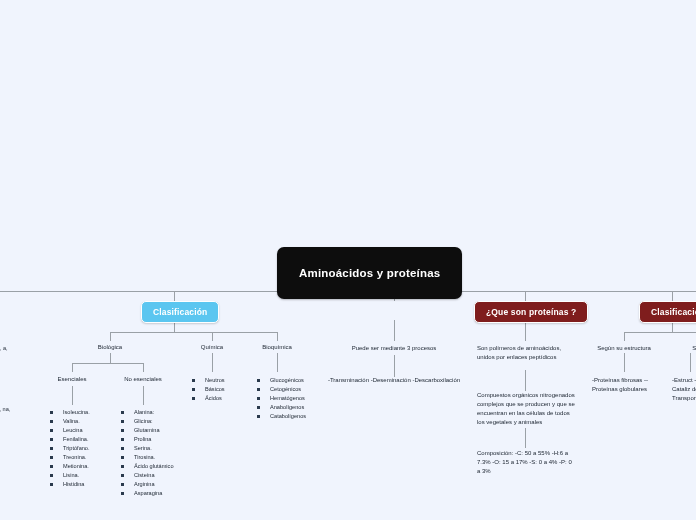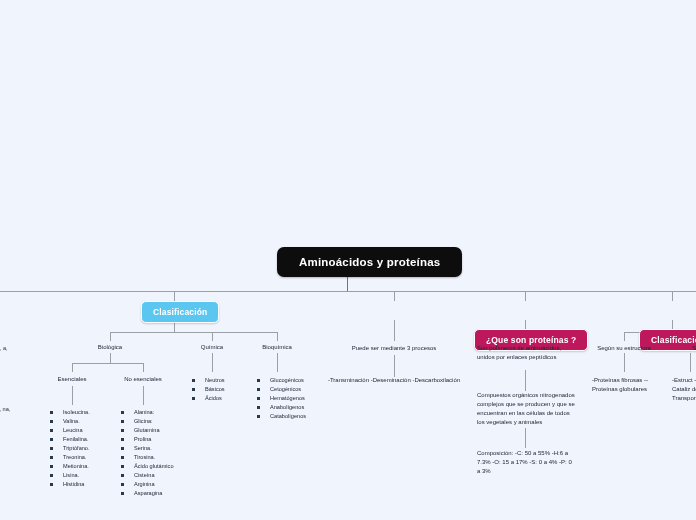--- a/index.html
+++ b/index.html
@@ -27,44 +27,43 @@
     white-space: nowrap;
   }
   
   .root-node {
     background: #0d0d0d;
     color: #ffffff;
     border-radius: 7px;
     font-size: 11.5px;
     font-weight: bold;
     letter-spacing: .2px;
-    padding: 9px 22px;
+    padding: 20px 22px;
     text-align: right;
     box-shadow: 0 1px 2px rgba(0,0,0,.25);
   }
   
   .pill {
     border-radius: 5px;
     font-size: 8.5px;
     font-weight: bold;
     padding: 5px 11px;
     text-align: right;
     letter-spacing: .15px;
     box-shadow: 0 1px 2px rgba(0,0,0,.18);
   }
   .pill-blue {
     background: #5bc6f0;
     color: #ffffff;
     border: 1px solid #ffffff;
   }
   .pill-pink {
-    background: #be185d;
+    background: #7f1d1d;
     color: #ffffff;
     border: 1px solid #ffffff;
-    margin-top: 28px;
   }
   
   .text-node {
     color: #1b2430;
     font-size: 6px;
     line-height: 1.5;
     text-align: center;
   }
   .text-node.left-align {
     text-align: left;

